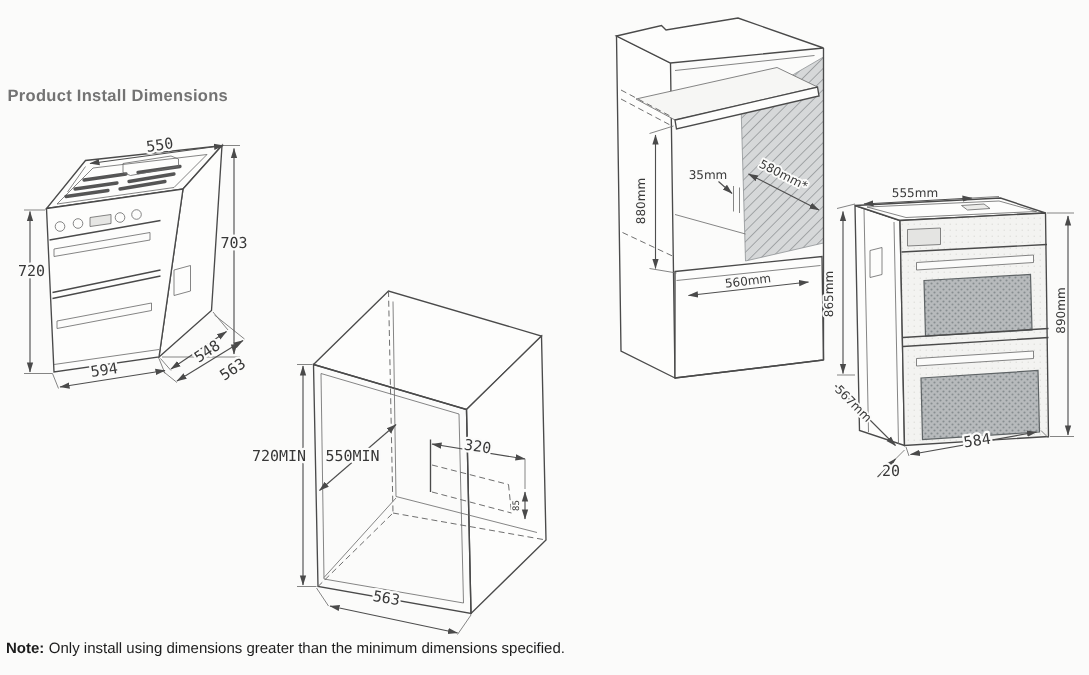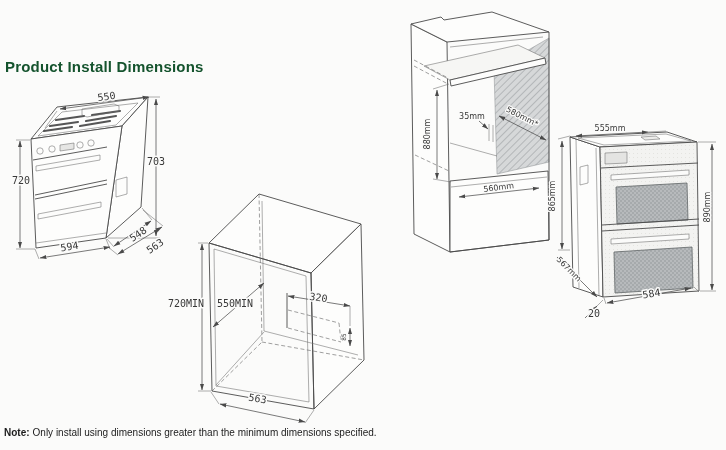--- a/index.html
+++ b/index.html
@@ -1,18 +1,18 @@
 <!DOCTYPE html>
 <html><head>
 <meta charset="utf-8">
 <style>
   html,body{margin:0;padding:0;background:#e9e9e9;}
   .page{position:relative;width:726px;height:450px;background:#fbfbfa;overflow:hidden;
         font-family:"Liberation Sans",sans-serif;}
-  .title{position:absolute;left:5px;top:58px;font-size:15px;font-weight:700;color:#14532d;
+  .title{position:absolute;left:5px;top:58px;font-size:11px;font-weight:700;color:#737373;
          letter-spacing:.2px;}
   .note{position:absolute;left:4px;top:427px;font-size:10px;color:#1c1c1c;}
   .note b{font-weight:700;margin-right:3px;}
   svg{position:absolute;left:0;top:0;}
   .face{fill:#fdfdfc;stroke:#4a4a4a;stroke-width:.9;}
   .edge{fill:none;stroke:#4a4a4a;stroke-width:.9;}
   .thin{fill:none;stroke:#6b6b6b;stroke-width:.55;}
   .thinf{stroke:#6b6b6b;stroke-width:.55;}
   .dash{fill:none;stroke:#5f5f5f;stroke-width:.6;stroke-dasharray:4 2.5;}
   .dim{fill:none;stroke:#4e4e4e;stroke-width:.75;}

